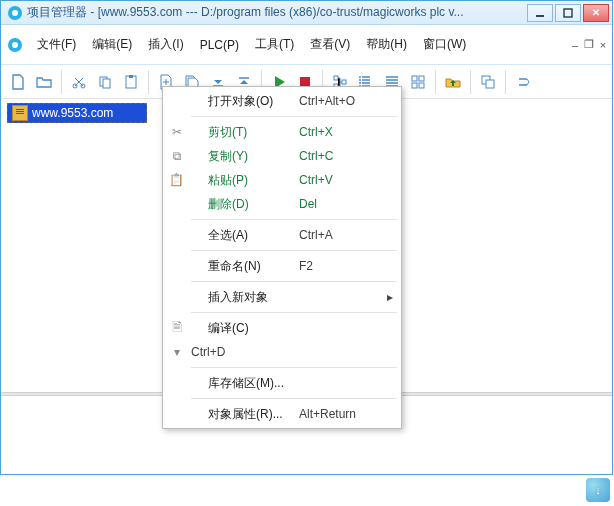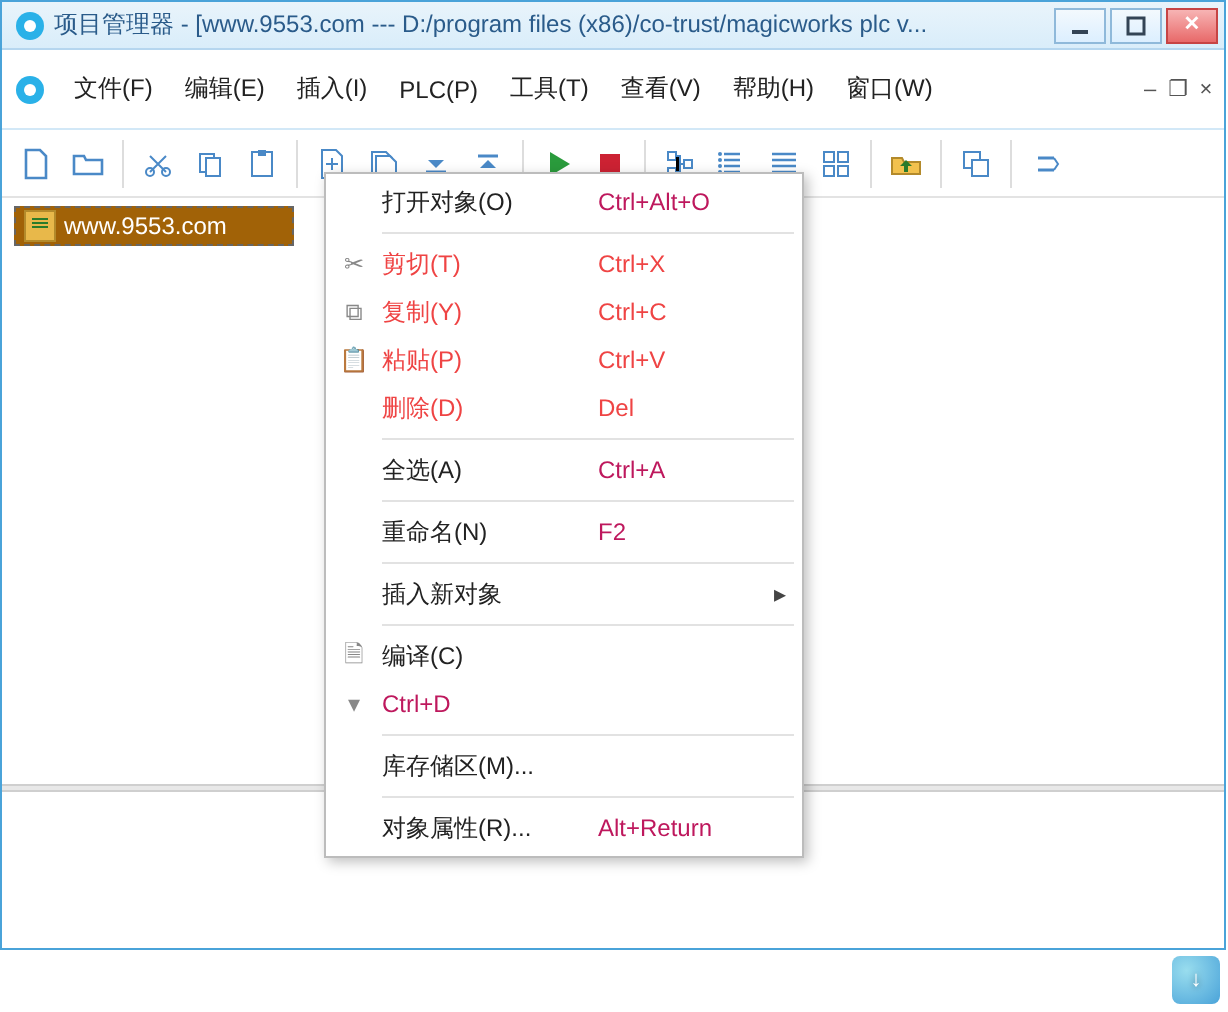--- a/index.html
+++ b/index.html
@@ -65,45 +65,45 @@
   .workspace {
     flex:1;
     position: relative;
     display:flex; flex-direction:column;
   }
   .file-list {
     padding: 4px 6px;
   }
   .file-item {
     display:flex; align-items:center;
-    background:#a16207; color:#fff;
+    background:#1d4ed8; color:#fff;
     padding:1px 4px; width:140px;
     border:1px dashed #666;
   }
   .file-item .ficon{ width:16px;height:16px;margin-right:4px;display:flex;align-items:center;justify-content:center; background:#e8b84a;border:1px solid #b38a2b;}
   .file-item .ficon .bars{width:8px;height:8px;display:flex;flex-direction:column;gap:1px;}
   .file-item .ficon .bars div{height:1px;background:#2a7b2a;}
   .splitter-h { height:4px; background:#e8e8e8; border-top:1px solid #cfcfcf; border-bottom:1px solid #cfcfcf; margin-top:auto; }
   .bottom-pane{ height:78px; }
   .context-menu {
     position:absolute;
     left:162px; top:86px;
     width:240px;
     background:#fff;
     border:1px solid #bcbcbc;
     box-shadow: 2px 2px 6px rgba(0,0,0,.25);
     z-index:50;
     padding:2px 0;
   }
   .cm-row { display:flex; align-items:center; height:24px; font-size:12px; }
   .cm-icon { width:28px; display:flex; justify-content:center; color:#888; }
-  .cm-label { flex:1; padding-right:8px; color:#222; }
-  .cm-short { width:88px; color:#be185d; }
+  .cm-label { flex:1; padding-right:8px; color:#222;margin-left:17px; }
+  .cm-short { width:88px; color:#404040; }
   .cm-arrow { width:14px; color:#444; }
-  .cm-disabled .cm-label, .cm-disabled .cm-short { color:#ef4444; }
+  .cm-disabled .cm-label, .cm-disabled .cm-short { color:#15803d; }
   .cm-sep { height:1px; margin:3px 4px 3px 28px; background:#e2e2e2; }
   .watermark {
     position:absolute; right:4px; bottom:4px;
     display:flex; align-items:center; gap:4px;
     color:#fff; text-shadow:0 0 3px rgba(0,0,0,.6);
     font-style:italic; font-size:16px;
   }
   .watermark .logo{
     width:24px;height:24px;border-radius:4px;
     background:radial-gradient(circle at 30% 30%, #9de, #4aa3d9);

